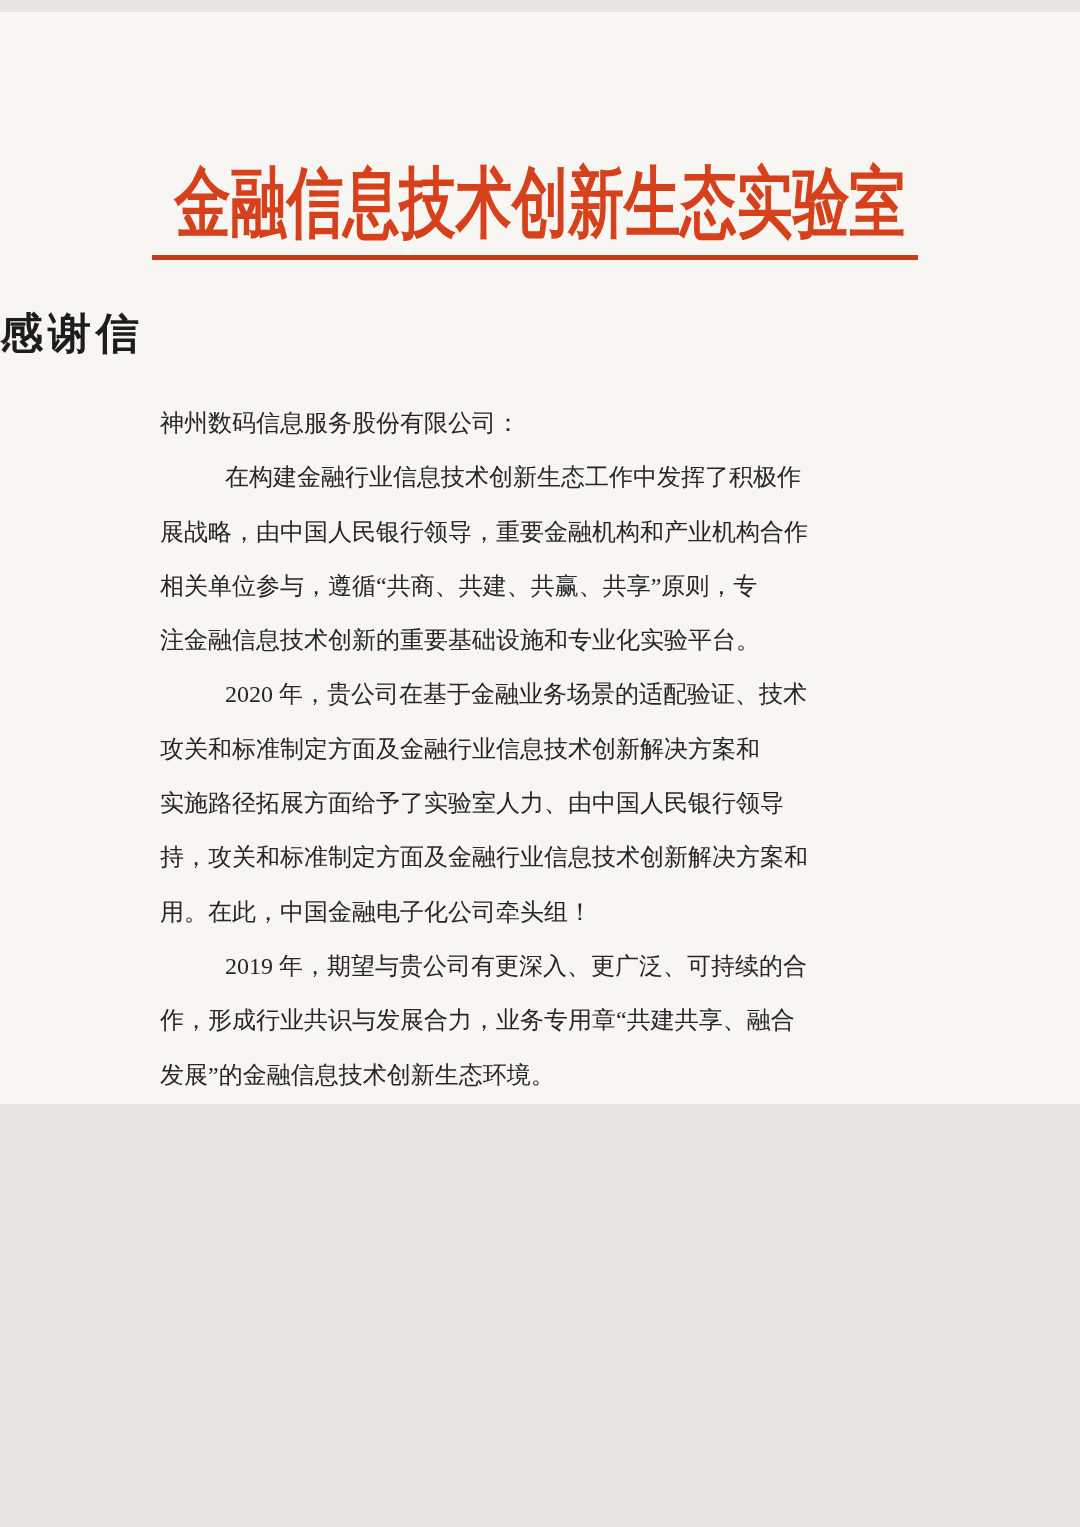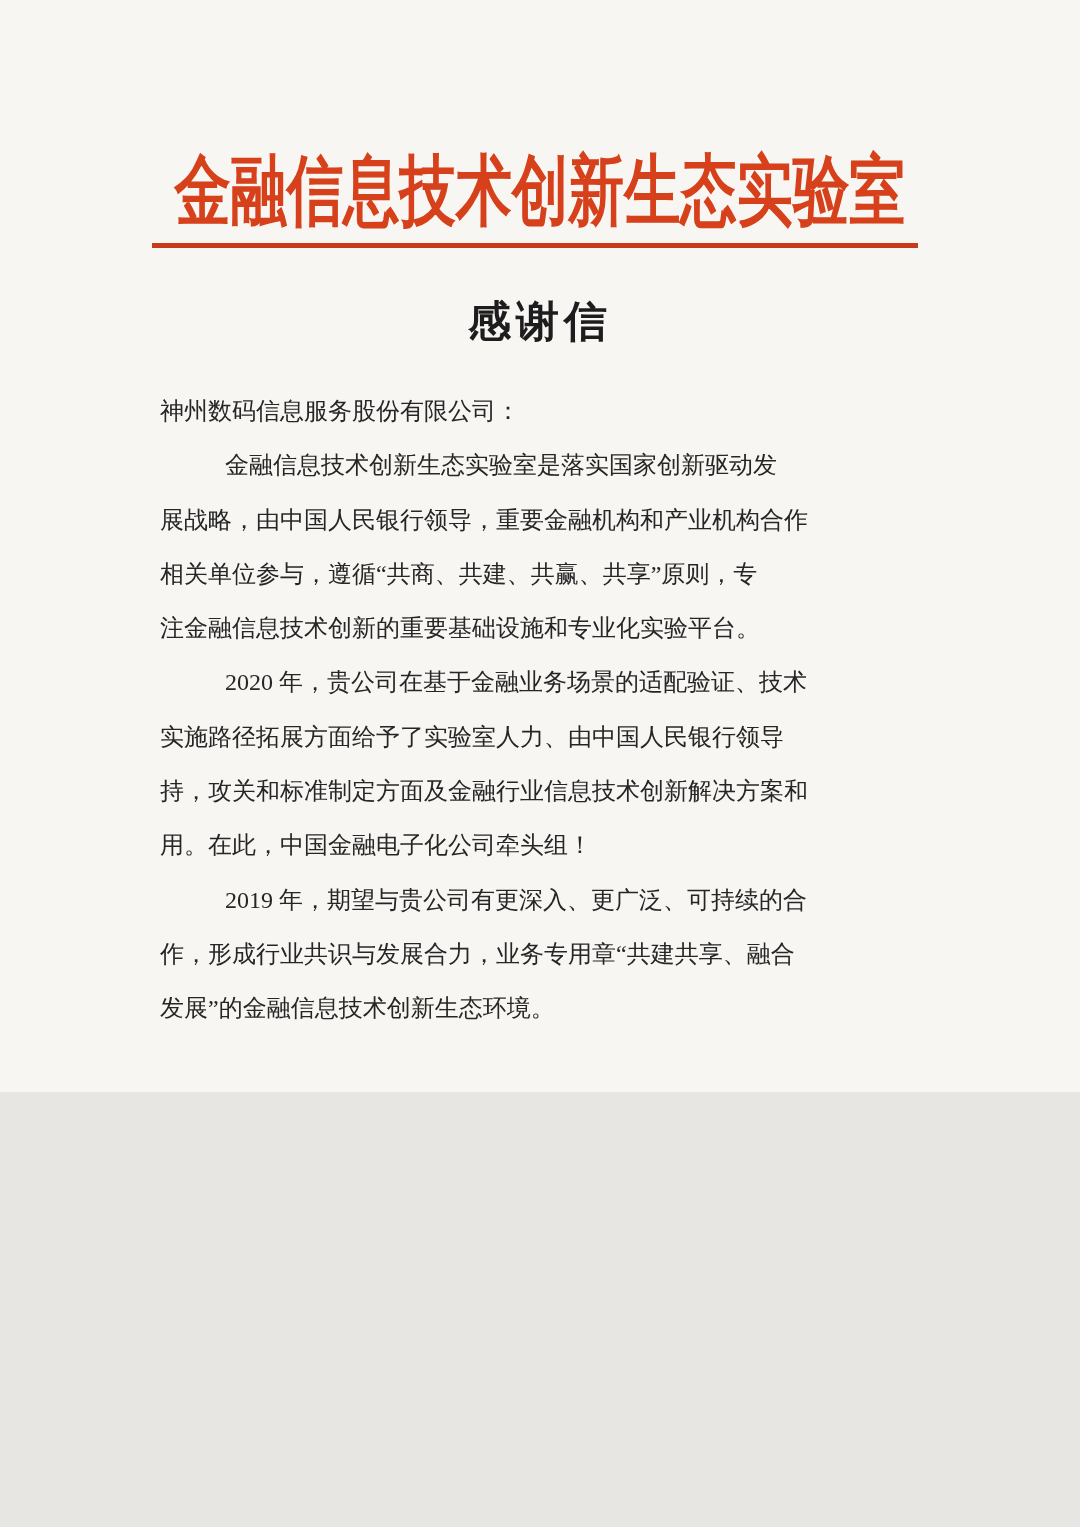--- a/index.html
+++ b/index.html
@@ -2,41 +2,41 @@
 <html><head>
 <meta charset="utf-8">
 <style>
   html,body{margin:0;padding:0;background:#e8e6e2;}
   .page{
     position:relative;
     width:1080px;height:1092px;
     background:#f7f6f3;
     font-family:"Liberation Serif","DejaVu Serif",serif;
     overflow:hidden;
-    margin:0 auto;
+    margin:12px auto;
   }
   
   .letterhead{position:absolute;top:152px;left:0;width:100%;text-align:center;}
   .letterhead-title{
     display:inline-block;
     font-size:74px;line-height:78px;
     font-weight:bold;
     color:#d6401a;
     white-space:nowrap;
     transform:scale(0.76,1.04);
     transform-origin:center;
     letter-spacing:0;
   }
   .rule{position:absolute;left:152px;width:766px;height:5px;background:#c83a1c;}
   .rule-top{top:243px;}
   .rule-bottom{top:1397px;}
   
   .letter-title{
     position:absolute;top:296px;left:0;width:100%;
-    margin:0;text-align:center;
+    margin:0;text-align:left;
     font-family:"Liberation Sans","DejaVu Sans",sans-serif;
     font-weight:600;font-size:43px;line-height:50px;
     color:#1d1d1d;letter-spacing:5px;
   }
   
   .letter-body{
     position:absolute;top:384px;left:160px;width:764px;
     font-size:24px;color:#262626;
   }
   .bline{height:54.3px;line-height:54.3px;white-space:nowrap;letter-spacing:0;}
@@ -65,25 +65,26 @@
 
   <div class="letterhead">
     <span class="letterhead-title">金融信息技术创新生态实验室</span>
   </div>
   <div class="rule rule-top"></div>
 
   <h1 class="letter-title">感谢信</h1>
 
   <div class="letter-body">
     <div class="bline">神州数码信息服务股份有限公司：</div>
-    <div class="bline indent">金融信息技术创新生态实验室是落实国家创新驱动发</div>
+    <div class="bline indent">在构建金融行业信息技术创新生态工作中发挥了积极作</div>
     <div class="bline">展战略，由中国人民银行领导，重要金融机构和产业机构合作</div>
     <div class="bline">相关单位参与，遵循“共商、共建、共赢、共享”原则，专</div>
     <div class="bline">注金融信息技术创新的重要基础设施和专业化实验平台。</div>
     <div class="bline indent">2020 年，贵公司在基于金融业务场景的适配验证、技术</div>
+    <div class="bline">攻关和标准制定方面及金融行业信息技术创新解决方案和</div>
     <div class="bline">实施路径拓展方面给予了实验室人力、由中国人民银行领导</div>
     <div class="bline">持，攻关和标准制定方面及金融行业信息技术创新解决方案和</div>
     <div class="bline">用。在此，中国金融电子化公司牵头组！</div>
     <div class="bline indent">2019 年，期望与贵公司有更深入、更广泛、可持续的合</div>
     <div class="bline">作，形成行业共识与发展合力，业务专用章“共建共享、融合</div>
     <div class="bline">发展”的金融信息技术创新生态环境。</div>
   </div>
 
   <svg class="org-logo" viewBox="0 0 56 56">
     <circle cx="28" cy="28" r="23.5" fill="#fdfcfa" stroke="#c6502c" stroke-width="4.2"></circle>

